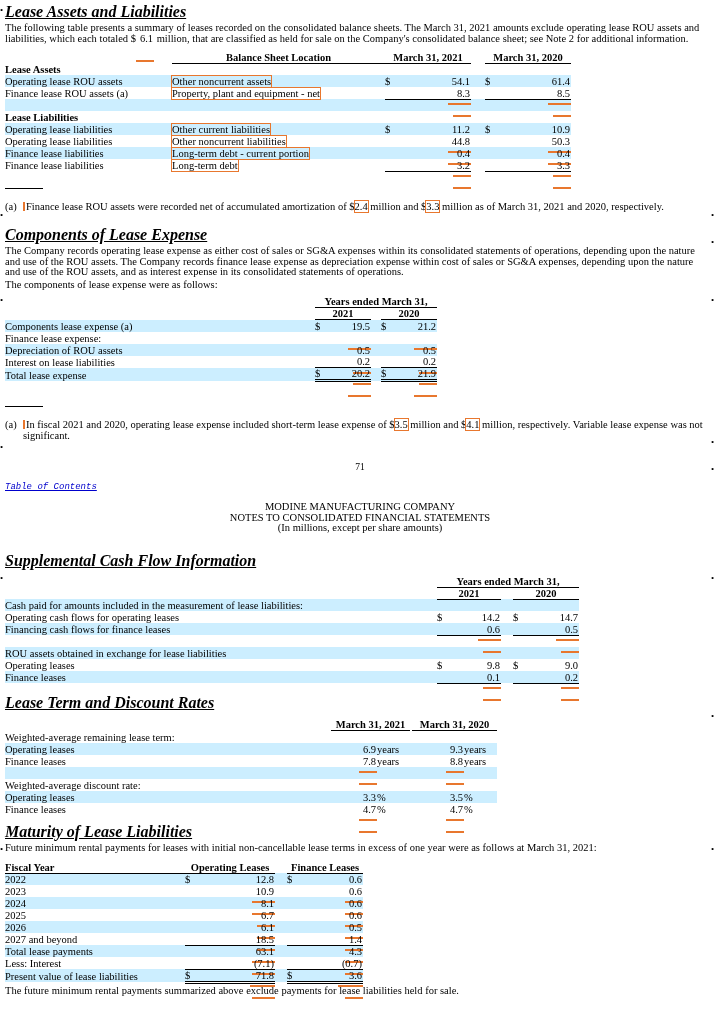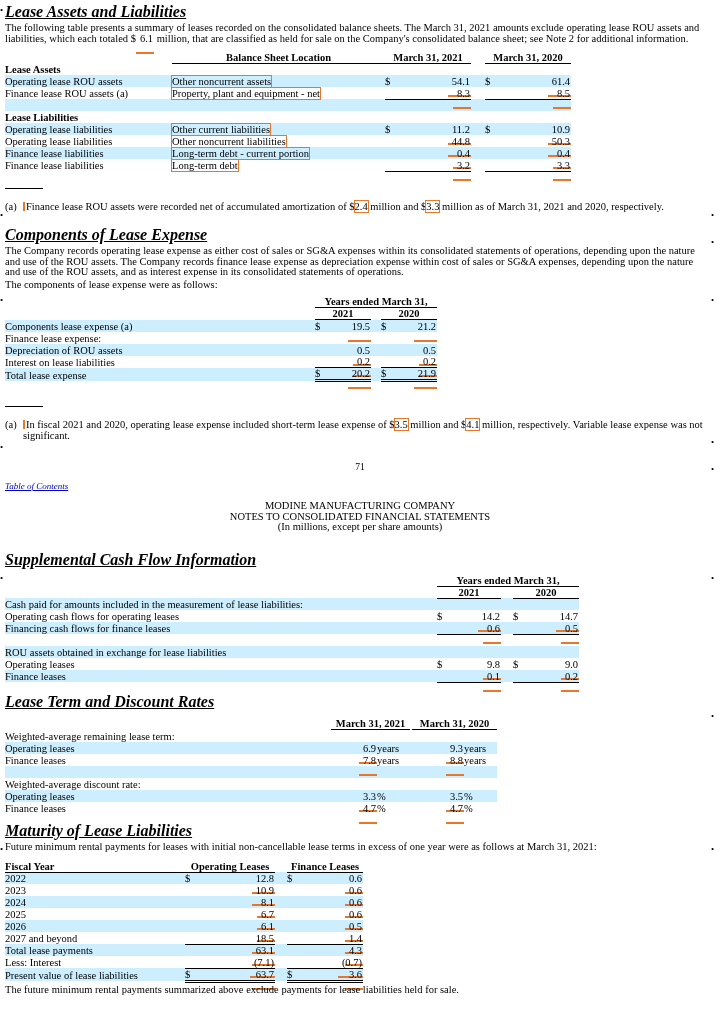--- a/index.html
+++ b/index.html
@@ -15,30 +15,30 @@
   .t .hdr2 th { height:11px; }
   .hl { background:var(--hl); }
   .lbl { text-align:left; }
   .ind { padding-left:9px; }
   .b { font-weight:bold; }
   .val { text-align:right; }
   .d { text-align:left; padding-left:2px; }
   .sfx { text-align:left; padding-left:3px; }
   .bb { border-bottom:1px solid #000; }
   .dbl { border-bottom:3px double #000; }
-  .ann-u { border-bottom:2px solid var(--ann); padding:0 1px 8px 4px; }
+  .ann-u { border-bottom:2px solid var(--ann); padding:0 1px 16px 4px; }
   .ann-box { box-shadow:0 0 0 1px var(--ann); }
   .ann-caret { display:inline-block; border-left:2px solid var(--ann); height:9px; vertical-align:-1px; margin-right:1px; }
   .fn-rule { width:38px; border-top:1px solid #000; margin-top:16px; }
   .footnote { display:flex; margin-top:13px; line-height:10.5px; }
   .fn-marker { width:18px; flex:none; }
   .fn-text { flex:1; padding-right:10px; }
   .pgnum { text-align:center; font-size:9.5px; margin-top:21px; }
   .toc { margin-top:9px; font-size:9px; }
-  .toc a { color:var(--link); font-style:italic; }
+  .toc a { color:var(--link); font-style:italic;font-family:Liberation Mono, monospace; }
   .company { text-align:center; line-height:10.5px; margin-top:10px; }
   .mt8 { margin-top:8px; } .mt10 { margin-top:10px; } .mt14 { margin-top:14px; } .mt18 { margin-top:18px; } .mt24 { margin-top:24px; }
   .bullet { position:absolute; width:5px; height:5px; }
   .bullet::before { content:"\2022"; font-size:9px; line-height:5px; }
 </style>
 </head>
 <body>
 
 <div class="page">
 
@@ -439,21 +439,21 @@
         <td class="lbl">Less: Interest</td>
         <td class="d bb"></td>
         <td class="val bb"><span class="ann-u">(7.1)</span></td>
         <td></td>
         <td class="d bb"></td>
         <td class="val bb"><span class="ann-u">(0.7)</span></td>
       </tr>
       <tr class="hl">
         <td class="lbl ind">Present value of lease liabilities</td>
         <td class="d dbl">$</td>
-        <td class="val dbl"><span class="ann-u">63.7</span></td>
+        <td class="val dbl"><span class="ann-u">71.8</span></td>
         <td></td>
         <td class="d dbl">$</td>
         <td class="val dbl"><span class="ann-u">3.6</span></td>
       </tr>
     </tbody>
   </table>
 
   <p class="body mt14">The future minimum rental payments summarized above exclude payments for lease liabilities held for sale.</p>
 
 </div>

